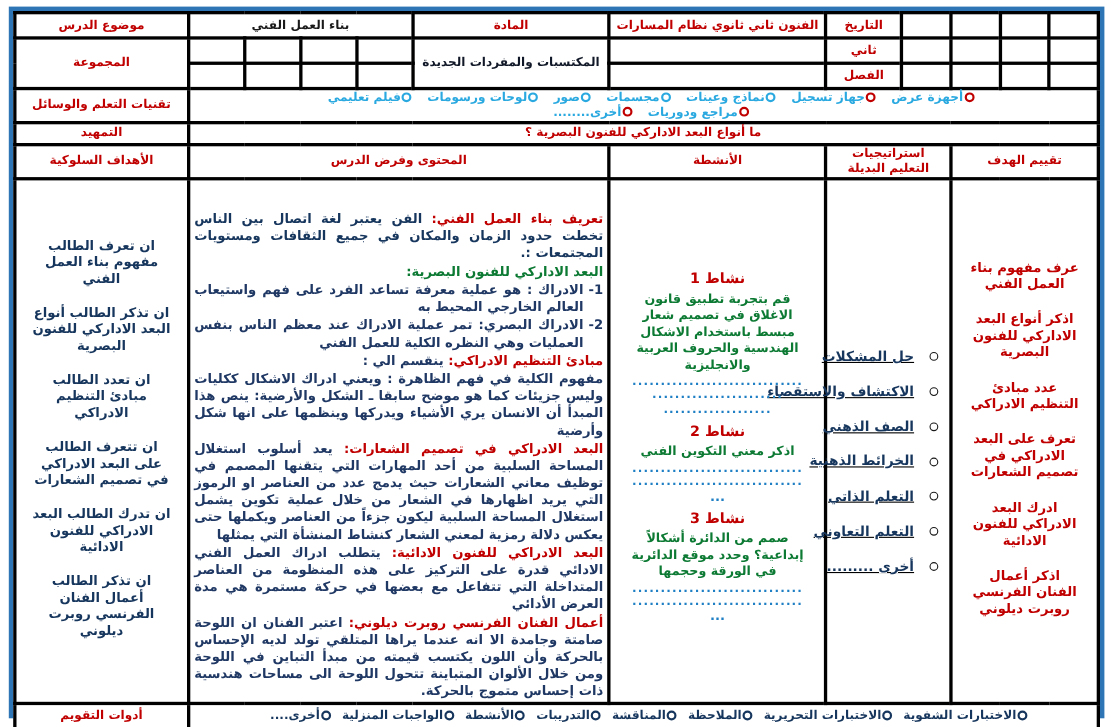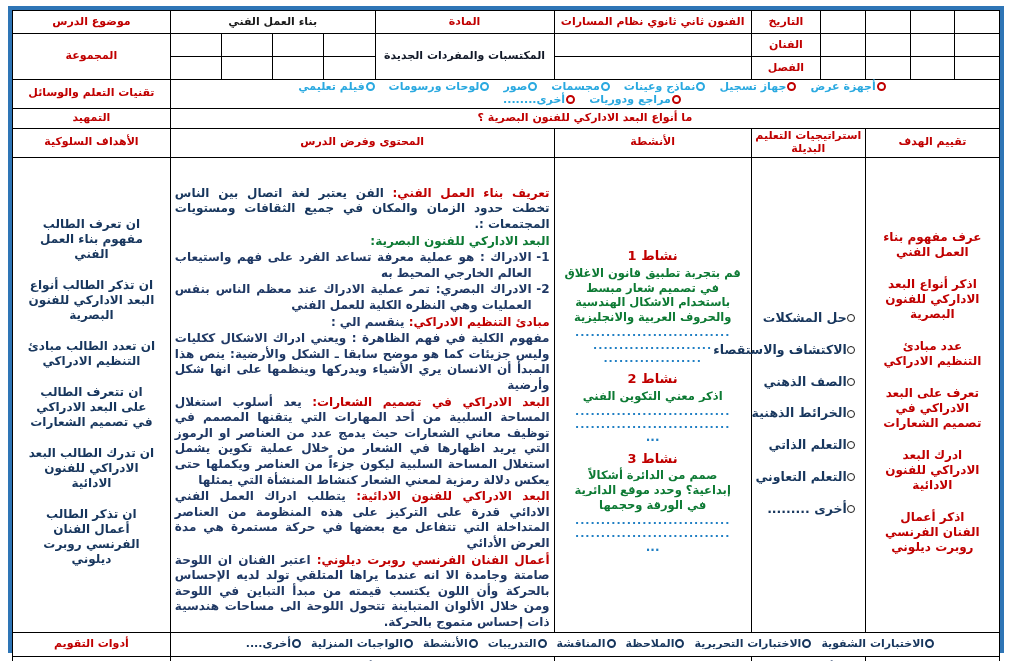--- a/index.html
+++ b/index.html
@@ -32,21 +32,21 @@
   }
 
   table.grid {
     border-collapse: collapse;
     table-layout: fixed;
     width: 100%;
     height: 100%;
     background: #fff;
   }
   table.grid td {
-    border: 1px solid #000000;
+    border: 3px solid #000000;
     padding: 1px 3px;
     vertical-align: middle;
     text-align: center;
     font-size: 11px;
     line-height: 1.18;
   }
 
   
   .lbl-red {
     color: #c00000;
@@ -193,20 +193,22 @@
   .strat {
     direction: rtl;
     padding: 0 10px;
     padding-top: 55px;
   }
   .strat-row {
     display: flex;
     align-items: center;
     justify-content: flex-start;
     margin: 0 0 17px 0;
+    gap: 14px;
+    text-decoration: underline;
   }
   .strat-ring {
     flex: 0 0 auto;
     width: 8px; height: 8px;
     border: 1.5px solid #1a1a1a;
     border-radius: 50%;
   }
   .strat-txt {
     color: #17365d;
     font-weight: bold;
@@ -260,21 +262,21 @@
       <td class="hdrcell lbl-red">المادة</td>
       <td class="hdrcell val-black" colspan="4">بناء العمل الفني</td>
       <td class="hdrcell lbl-red">موضوع الدرس</td>
     </tr>
 
     <tr>
       <td class="hdrcell"></td>
       <td class="hdrcell"></td>
       <td class="hdrcell"></td>
       <td class="hdrcell"></td>
-      <td class="hdrcell lbl-red">الفنان</td>
+      <td class="hdrcell lbl-red">ثاني</td>
       <td class="hdrcell"></td>
       <td class="hdrcell val-dark" rowspan="2">المكتسبات والمفردات الجديدة</td>
       <td class="hdrcell"></td>
       <td class="hdrcell"></td>
       <td class="hdrcell"></td>
       <td class="hdrcell"></td>
       <td class="hdrcell lbl-red" rowspan="2">المجموعة</td>
     </tr>
 
     <tr>

